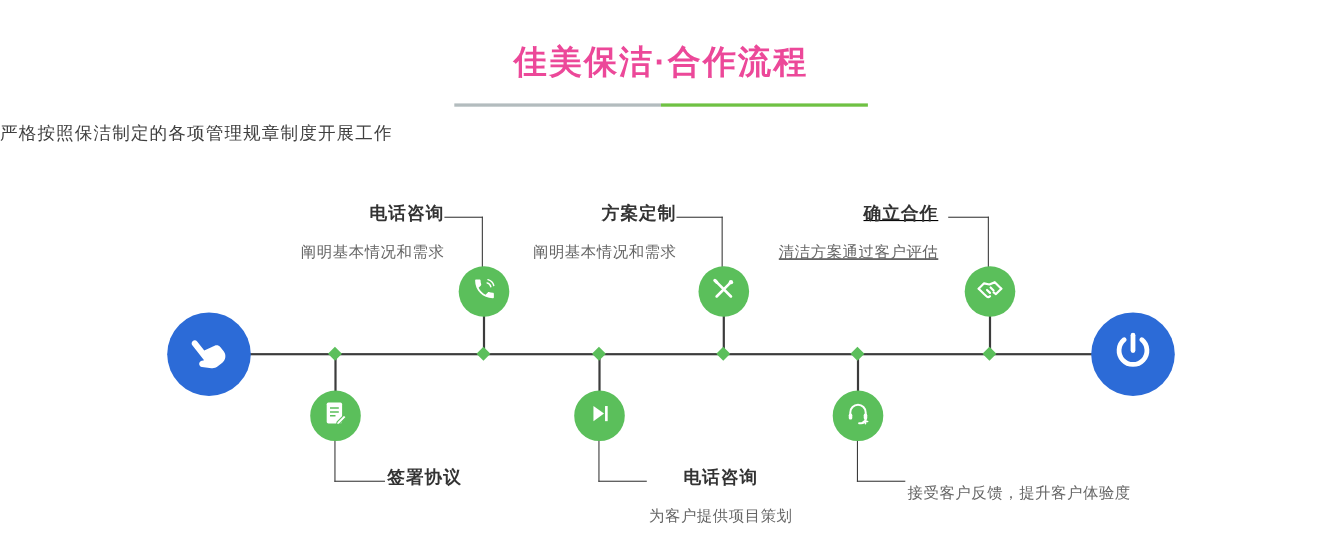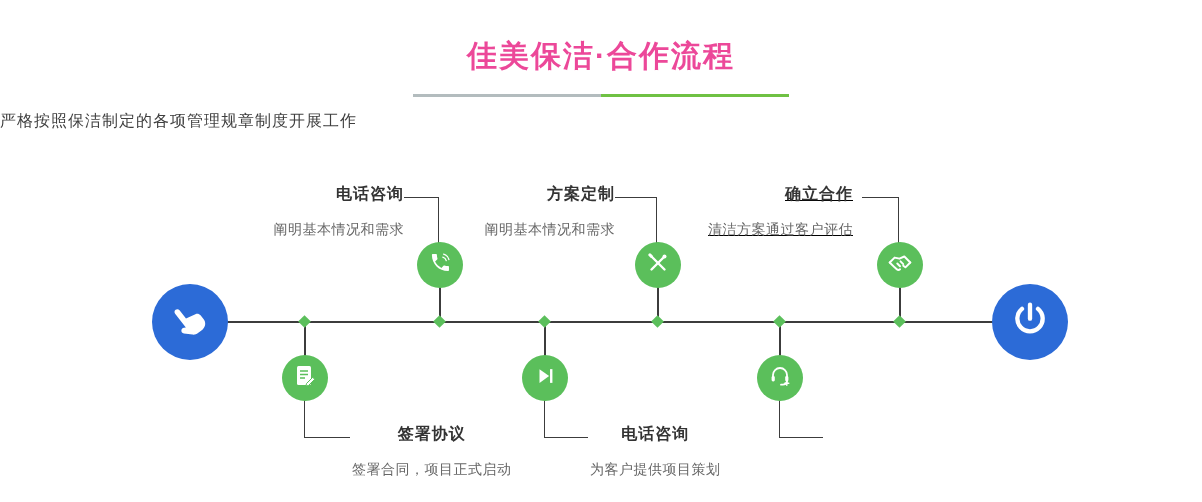--- a/index.html
+++ b/index.html
@@ -190,22 +190,22 @@
     <div class="step-title">方案定制</div>
     <div class="step-desc">阐明基本情况和需求</div>
   </div>
   <div class="label top lt3">
     <div class="step-title">确立合作</div>
     <div class="step-desc">清洁方案通过客户评估</div>
   </div>
 
   <div class="label bottom lb4">
     <div class="step-title">签署协议</div>
-    <div class="step-desc">签署合同，项目正式启动</div>
   </div>
   <div class="label bottom lb5">
     <div class="step-title">电话咨询</div>
     <div class="step-desc">为客户提供项目策划</div>
   </div>
   <div class="label bottom lb6">
+    <div class="step-desc">接受客户反馈，提升客户体验度</div>
   </div>
 
 </div>
 
 </body></html>

